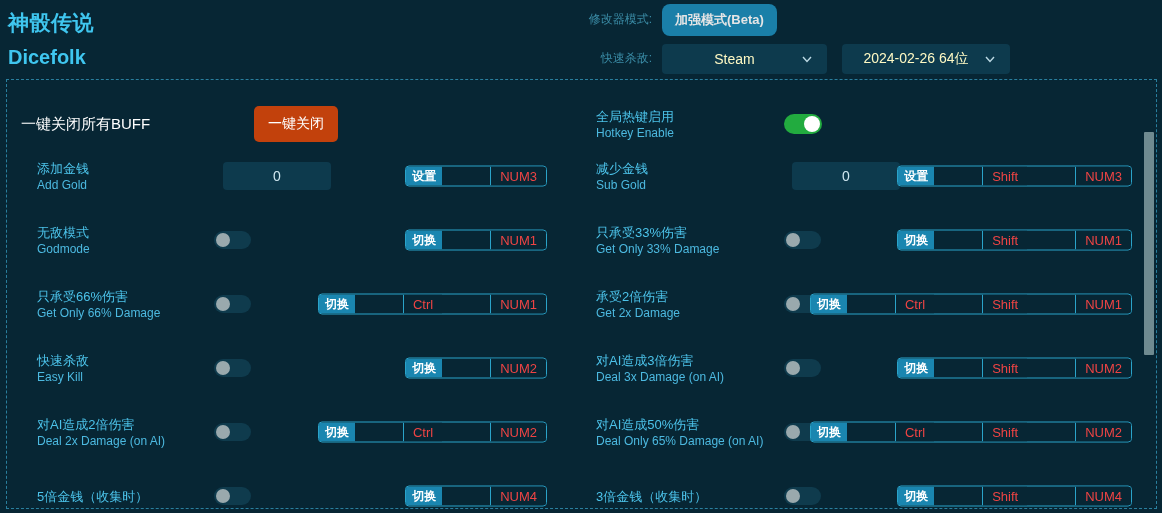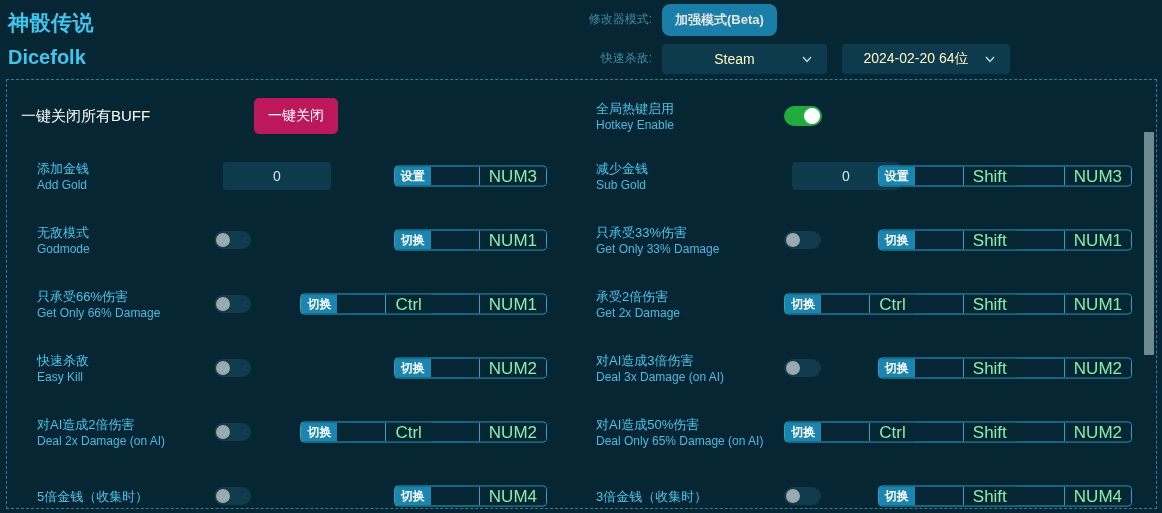--- a/index.html
+++ b/index.html
@@ -251,36 +251,36 @@
     font-size: 12px;
     font-weight: bold;
     padding: 0 6px;
     display: flex;
     align-items: center;
     white-space: nowrap;
   }
 
   .k-key {
     background: #072634;
-    color: #86efac;
-    font-size: 17px;
+    color: #ef4444;
+    font-size: 13px;
     padding: 0 9px;
     display: flex;
     align-items: center;
     border-left: 1px solid #2aa3c9;
     white-space: nowrap;
   }
 
   
   .act-btn {
     position: absolute;
     left: 247px;
     top: 50%;
     transform: translateY(-50%);
-    background: #be185d;
+    background: #c2410c;
     color: #ffffff;
     font-size: 14px;
     border: none;
     border-radius: 5px;
     padding: 9px 14px;
     cursor: pointer;
     font-family: "Liberation Sans", sans-serif;
     white-space: nowrap;
   }
 
@@ -327,35 +327,35 @@
       <div class="dropdown dd-platform">
         <span class="dd-text">Steam</span>
         <span class="chev">
           <svg width="12" height="12" viewBox="0 0 12 12">
               <path d="M2 4 L6 8.5 L10 4" fill="none" stroke="#bcd9e4" stroke-width="1.4"></path>
             </svg>
         </span>
       </div>
 
       <div class="dropdown dd-version">
-        <span class="dd-text">2024-02-20 64位</span>
+        <span class="dd-text">2024-02-26 64位</span>
         <span class="chev">
           <svg width="12" height="12" viewBox="0 0 12 12">
               <path d="M2 4 L6 8.5 L10 4" fill="none" stroke="#bcd9e4" stroke-width="1.4"></path>
             </svg>
         </span>
       </div>
     </div>
 
   </div>
 </div>
 
 <div class="panel">
   <div class="rows" id="rows-root">
-      <div class="row" style="top: 4px;">
+      <div class="row" style="top: 12px;">
         <div class="cell left">
           <div class="big-label">一键关闭所有BUFF</div>
           <button class="act-btn">一键关闭</button>
         </div>
         <div class="cell right">
           <div class="labels">
             <div class="lbl-cn">全局热键启用</div>
             <div class="lbl-en">Hotkey Enable</div>
           </div>
           <div class="toggle big on">

